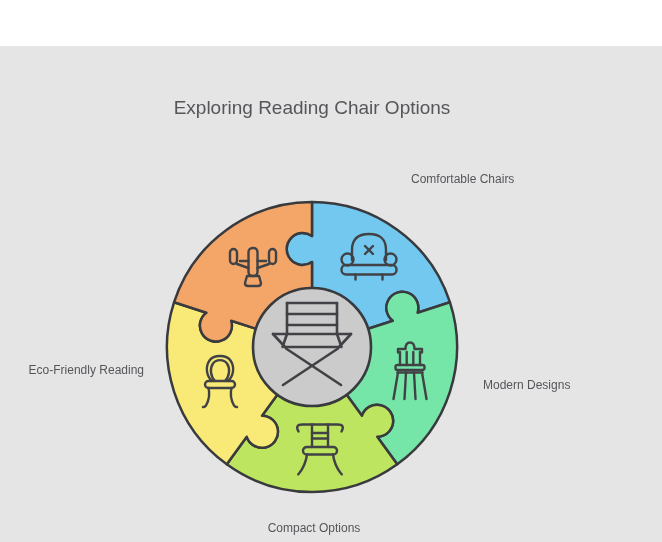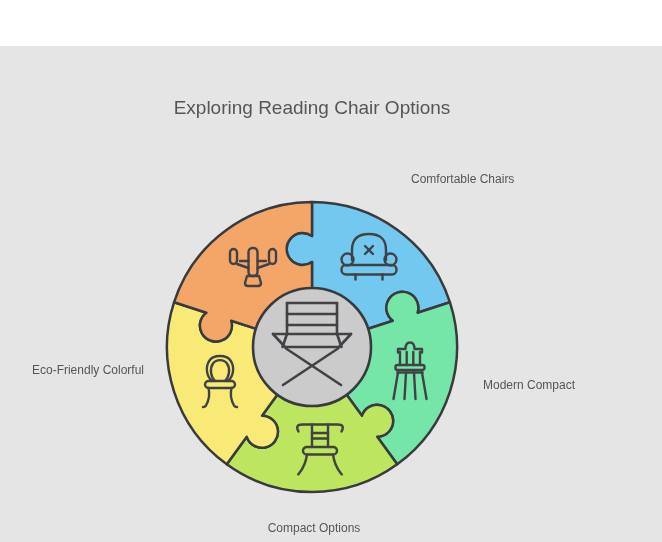--- a/index.html
+++ b/index.html
@@ -109,17 +109,17 @@
       <path d="M -6 9 L 6 9 L 8 16 Q 8 19 5 19 L -5 19 Q -8 19 -8 16 Z"></path>
       <rect x="-23" y="-18" width="7" height="15" rx="3.5"></rect>
       <rect x="16" y="-18" width="7" height="15" rx="3.5"></rect>
       <line x1="-4.5" y1="1" x2="-16" y2="-3"></line>
       <line x1="4.5" y1="1" x2="16" y2="-3"></line>
     </g>
   </svg>
 
   <div class="ttl">Exploring Reading Chair Options</div>
   <div class="txt l-comfortable">Comfortable Chairs</div>
-  <div class="txt l-modern">Modern Compact</div>
+  <div class="txt l-modern">Modern Designs</div>
   <div class="txt l-compact">Compact Options</div>
-  <div class="txt l-eco">Eco-Friendly Colorful</div>
+  <div class="txt l-eco">Eco-Friendly Reading</div>
 
 </div>
 
 </body></html>

